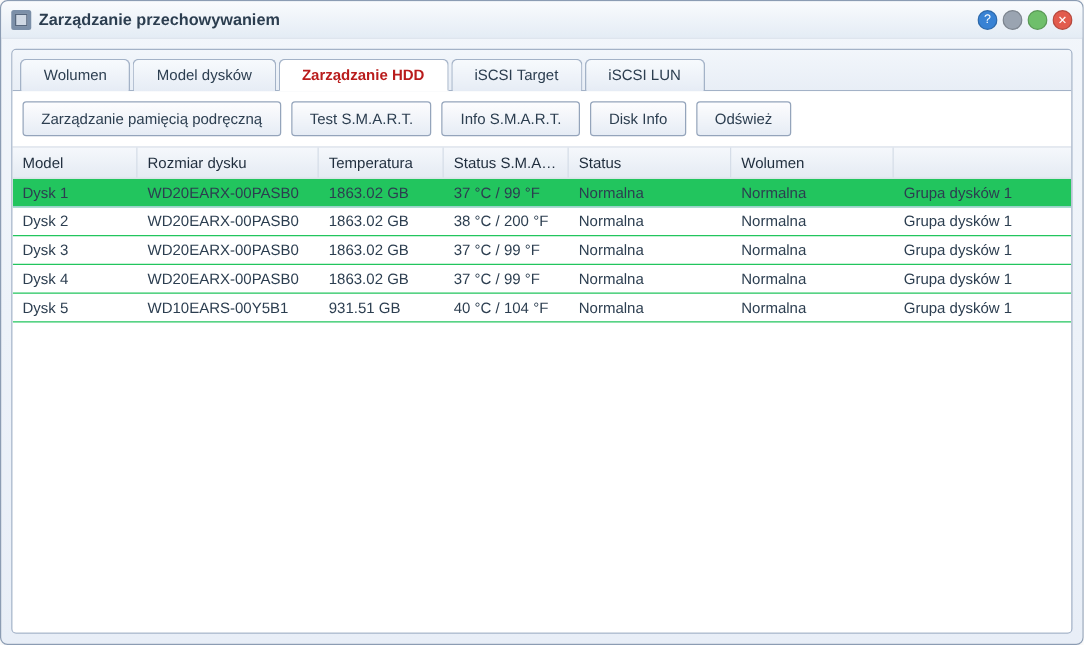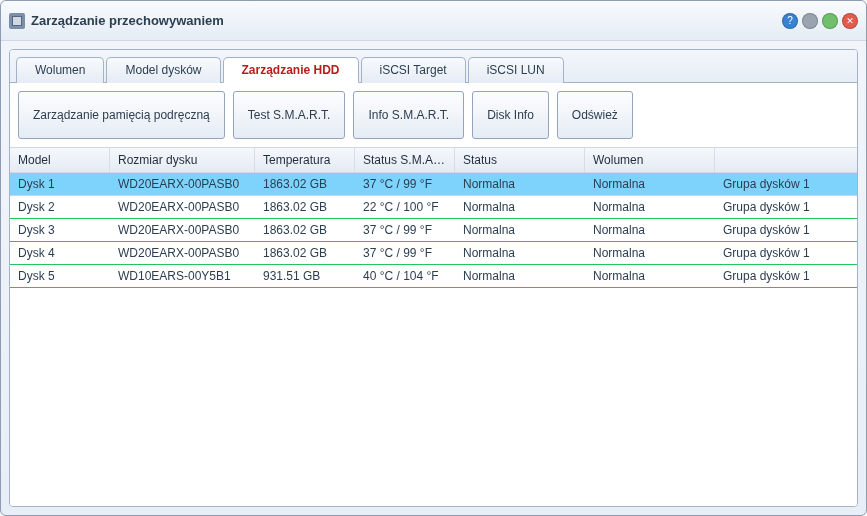--- a/index.html
+++ b/index.html
@@ -6,21 +6,21 @@
     body { font-family: "Segoe UI", Tahoma, Arial, sans-serif; font-size: 12px; background: #fff; }
 
     .window {
       width: 867px; height: 516px;
       border: 1px solid #8b9cb3; border-radius: 6px;
       background: linear-gradient(#f2f6fb, #e8eef7);
       box-shadow: 0 0 6px rgba(0,0,0,0.1);
       display: flex; flex-direction: column;
     }
     .titlebar {
-      height: 40px; display: flex; align-items: center; padding: 0 8px;
+      height: 30px; display: flex; align-items: center; padding: 0 8px;
       background: linear-gradient(#f9fbfd, #e4ecf5);
       border-bottom: 1px solid #cfd8e4;
       border-radius: 6px 6px 0 0;
     }
     .titlebar .app-icon {
       width: 16px; height: 16px; background: #7b8fa8;
       border-radius: 2px; margin-right: 6px; display: inline-block;
       position: relative;
     }
     .titlebar .app-icon::before {
@@ -66,21 +66,21 @@
     .tab.active {
       background: #fff; font-weight: bold; color: #b91c1c;
       border-bottom: 1px solid #fff;
     }
 
     .toolbar {
       display: flex; gap: 8px; padding: 8px;
       background: #fff;
     }
     .btn {
-      padding: 16px 14px;
+      padding: 6px 14px;
       border: 1px solid #94a4bb; border-radius: 3px;
       background: linear-gradient(#fdfdfe, #e6ecf5);
       color: #2c3e50; cursor: pointer; font-size: 12px;
     }
 
     .table { flex: 1; display: flex; flex-direction: column; overflow: hidden; }
     .thead, .trow {
       display: grid;
       grid-template-columns: 100px 145px 100px 100px 130px 130px 1fr;
     }
@@ -91,21 +91,21 @@
     }
     .thead .th {
       padding: 5px 8px;
       border-right: 1px solid #d5dde8;
       color: #1f2d3d; font-weight: normal;
       white-space: nowrap; overflow: hidden; text-overflow: ellipsis;
     }
     .tbody { flex: 1; overflow: auto; background: #fff; }
     .trow { border-bottom: 1px solid #22c55e; }
     .trow .td { padding: 4px 8px; color: #2c3e50; white-space: nowrap; overflow: hidden; text-overflow: ellipsis; }
-    .trow.selected { background: #7dd3fc; border-bottom: 1px solid #c2d7ef; }
+    .trow.selected { background: #22c55e; border-bottom: 1px solid #c2d7ef; }
     .status-ok { color: #1f8f1f; }
   </style>
 </head>
 <body>
 
 <div class="window">
   <div class="titlebar">
     <span class="app-icon"></span>
     <span class="title">Zarządzanie przechowywaniem</span>
     <div class="title-controls">
@@ -151,21 +151,21 @@
               <div class="td ">1863.02 GB</div>
               <div class="td ">37 °C / 99 °F</div>
               <div class="td ">Normalna</div>
               <div class="td status-ok">Normalna</div>
               <div class="td ">Grupa dysków 1</div>
             </div>
             <div class="trow">
               <div class="td ">Dysk 2</div>
               <div class="td ">WD20EARX-00PASB0</div>
               <div class="td ">1863.02 GB</div>
-              <div class="td ">22 °C / 100 °F</div>
+              <div class="td ">38 °C / 200 °F</div>
               <div class="td ">Normalna</div>
               <div class="td status-ok">Normalna</div>
               <div class="td ">Grupa dysków 1</div>
             </div>
             <div class="trow">
               <div class="td ">Dysk 3</div>
               <div class="td ">WD20EARX-00PASB0</div>
               <div class="td ">1863.02 GB</div>
               <div class="td ">37 °C / 99 °F</div>
               <div class="td ">Normalna</div>

